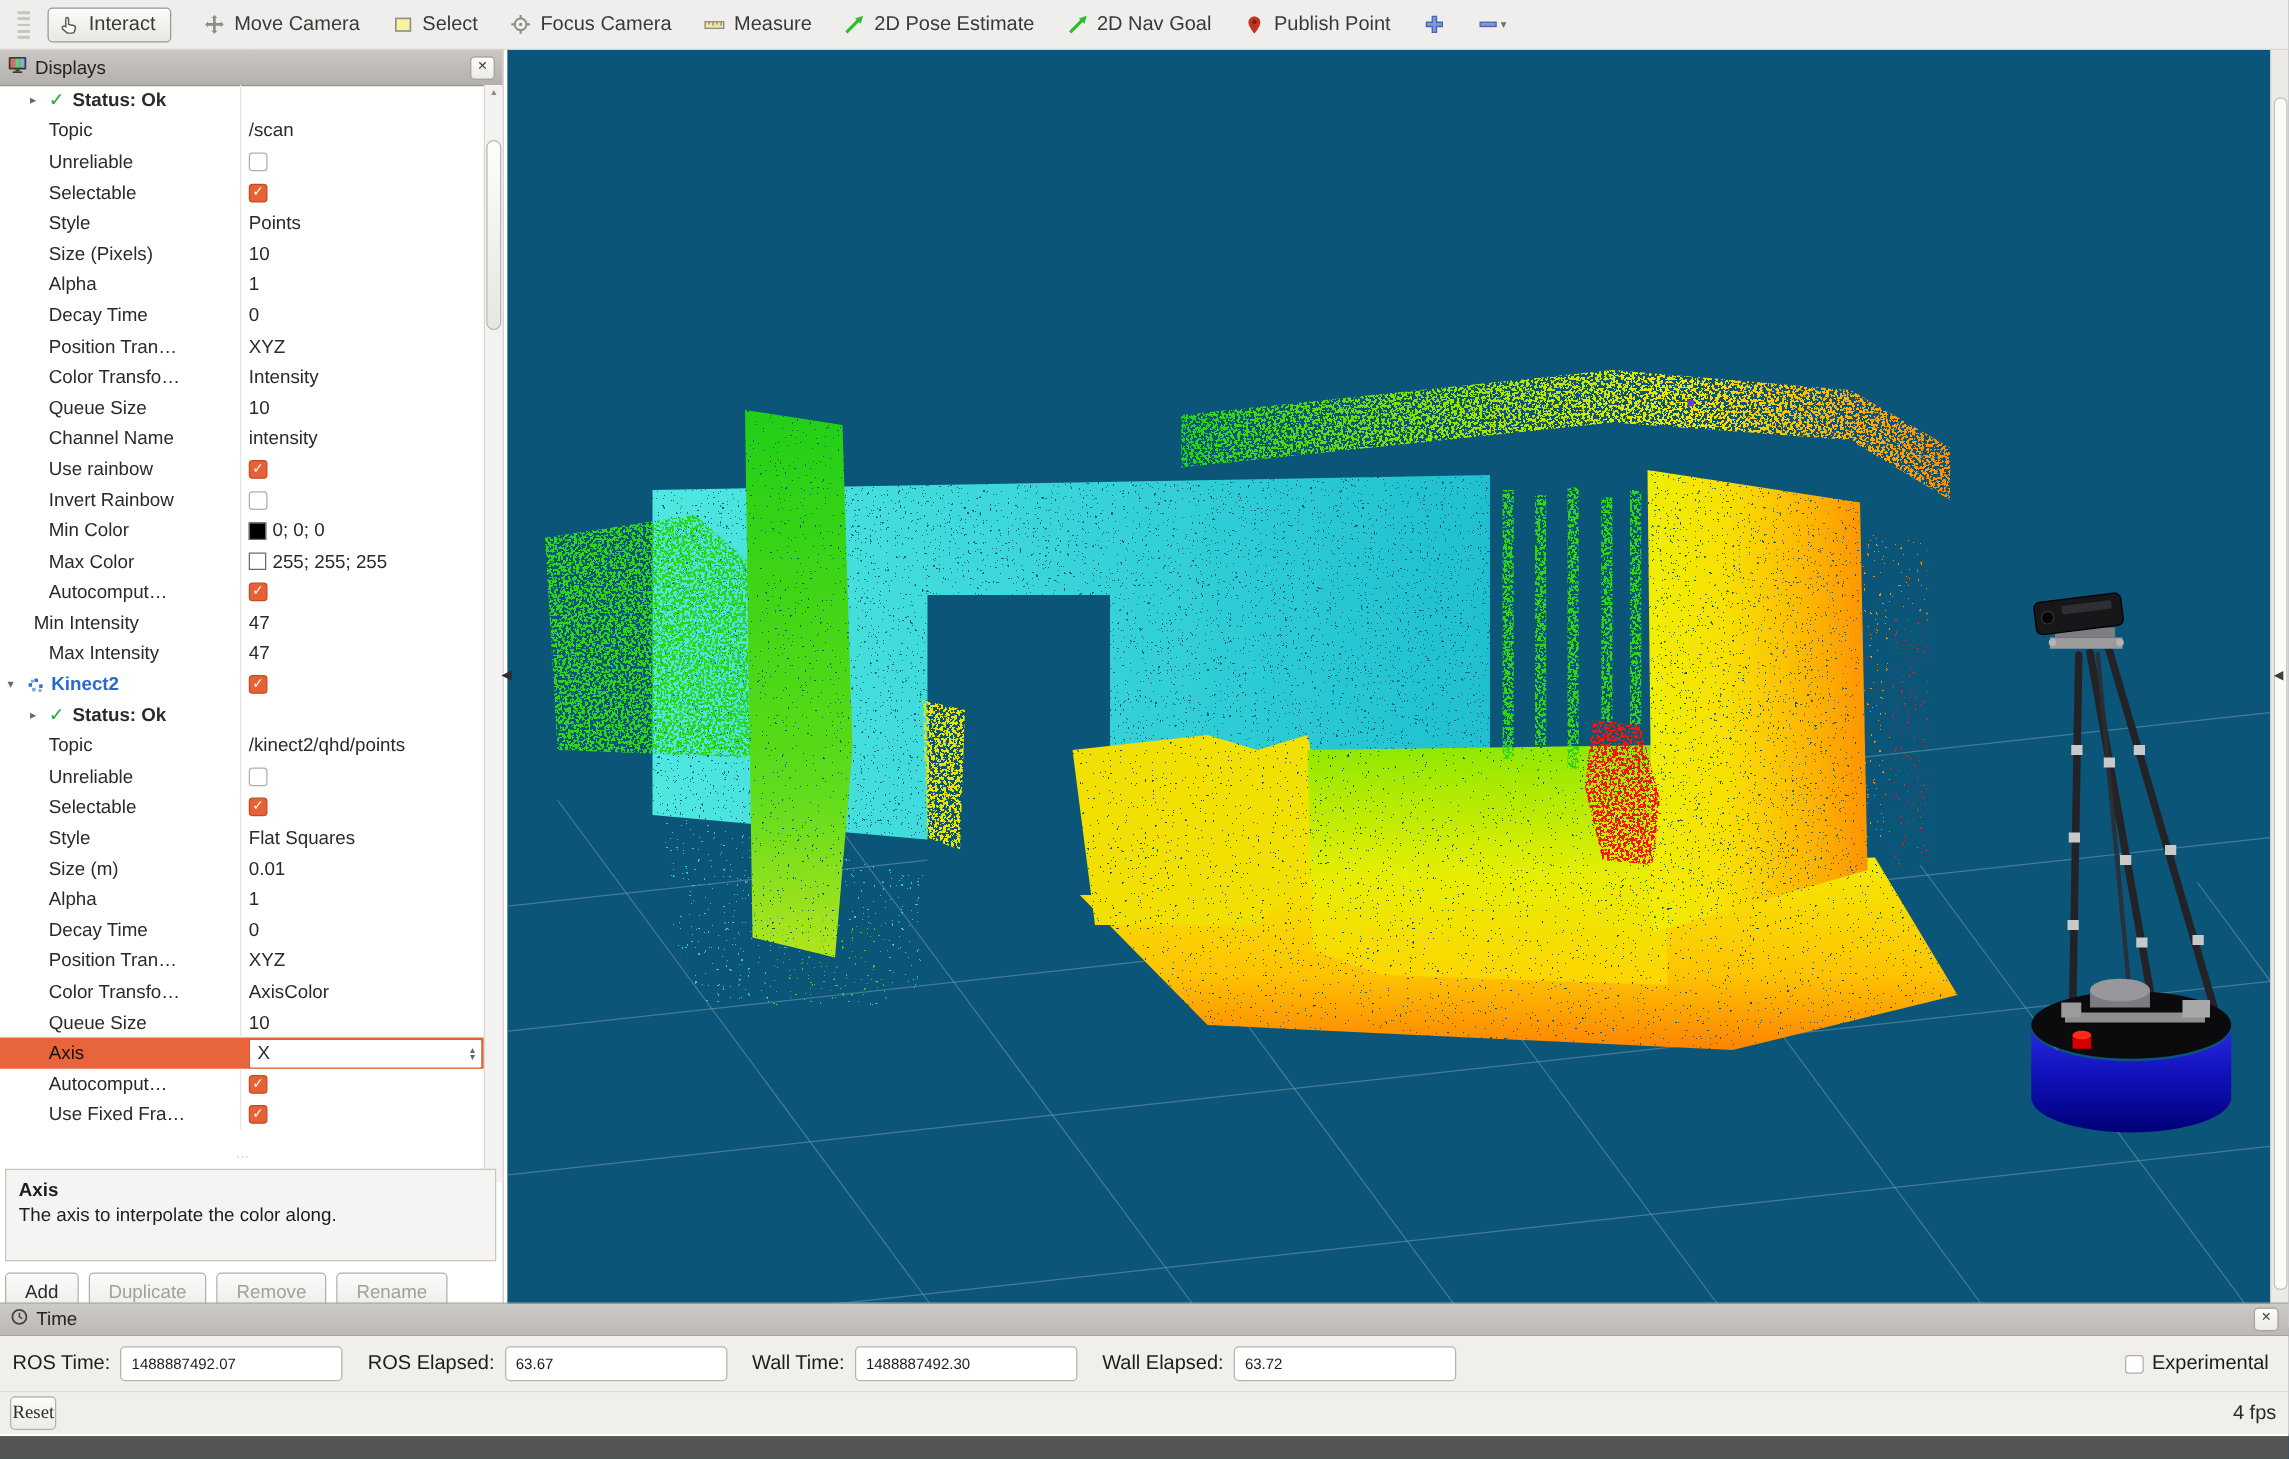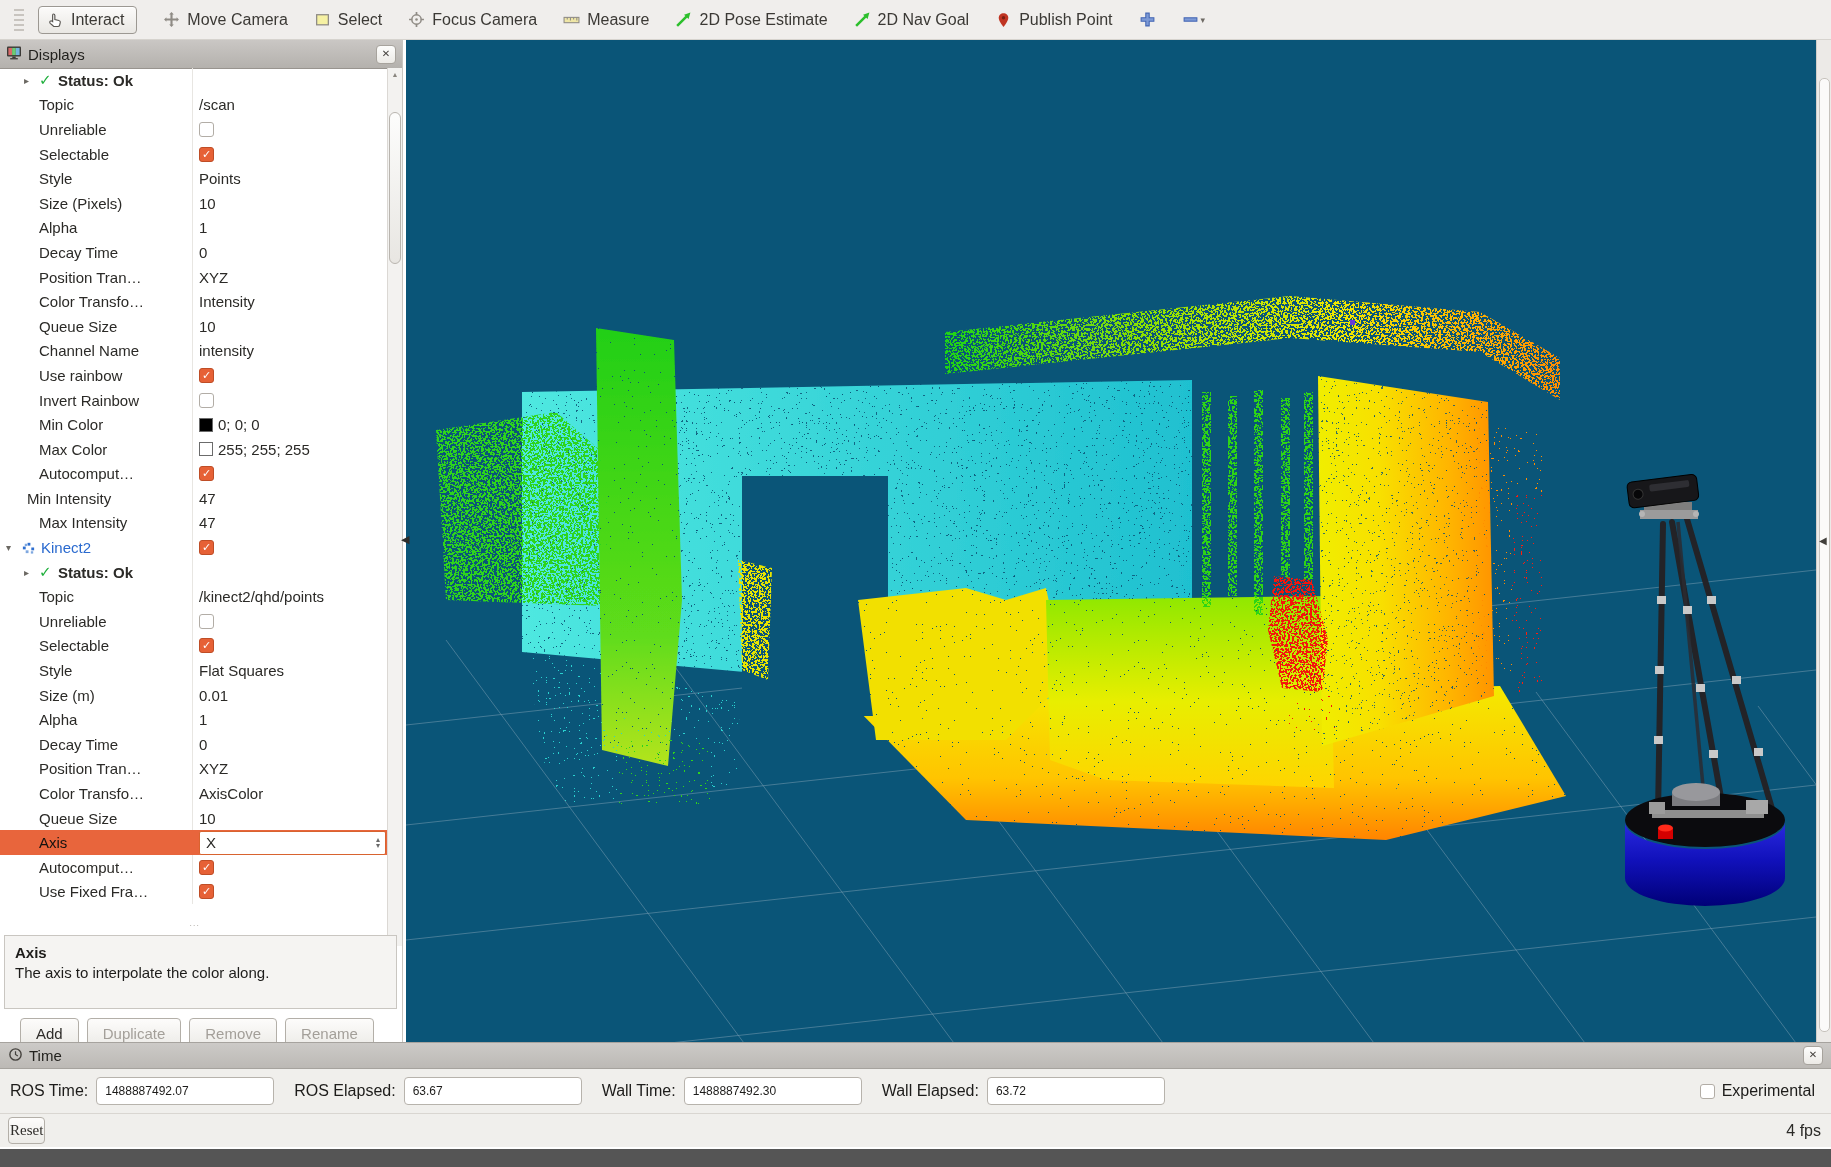--- a/index.html
+++ b/index.html
@@ -31,40 +31,40 @@
         color:#45423e;cursor:default;}
   .tree{position:absolute;left:0;top:28px;width:389px;}
   .trow{display:flex;height:24.6px;align-items:center;font-size:15px;color:#2b2a27;}
   .tlabel{width:193px;box-sizing:border-box;display:flex;align-items:center;height:100%;
           border-right:1px solid #e8e6e2;overflow:hidden;white-space:nowrap;}
   .tvalue{flex:1;display:flex;align-items:center;height:100%;padding-left:6px;overflow:hidden;white-space:nowrap;}
   .exp{width:15px;font-size:10px;color:#6b6862;text-align:left;flex:none;}
   .chk{width:19px;color:#1faf3c;font-weight:bold;font-size:15px;flex:none;}
   .pcic{width:20px;flex:none;display:inline-flex;}
   .tltext.bold{font-weight:bold;}
-  .tltext.bold-blue{font-weight:normal;color:#2a6acf;}
+  .tltext.bold-blue{font-weight:bold;color:#2a6acf;}
   .trow.sel{background:#e8653c;}
   .trow.sel .tlabel{border-right-color:transparent;color:#141210;}
   .cb{width:15px;height:15px;box-sizing:border-box;border:1px solid #b2ada6;border-radius:3px;
       background:#fff;font-size:11px;line-height:13px;text-align:center;color:#fff;flex:none;}
   .cb.on{background:#e66136;border-color:#bf4d26;}
   .swatch{width:14px;height:14px;border:1px solid #6b6b6b;margin-right:5px;flex:none;box-sizing:border-box;}
   .spinbox{flex:1;height:22px;margin:1px 3px 1px 0;background:#fff;border:1px solid #d8632f;border-radius:2px;
            display:flex;align-items:center;padding-left:6px;font-size:15px;color:#2b2a27;}
   .spinner{margin-left:auto;padding-right:5px;display:flex;flex-direction:column;line-height:6px;
            font-size:8px;color:#6a6a6a;}
   .vscroll{position:absolute;right:0;top:28px;width:14px;height:878px;background:#f3f2f0;border-left:1px solid #dbd8d4;}
   .vthumb{position:absolute;left:1px;top:44px;width:10px;height:150px;background:linear-gradient(#fdfdfc,#e8e6e2);
           border:1px solid #b9b5af;border-radius:6px;}
   .vup{position:absolute;top:3px;left:0;width:14px;text-align:center;font-size:7px;color:#8a867f;}
   .grip{position:absolute;left:0;top:880px;width:389px;text-align:center;font-size:9px;color:#b5b1ab;letter-spacing:1px;}
   .desc{position:absolute;left:4px;right:5px;top:895px;height:74px;background:#f5f4f2;border:1px solid #c9c6c1;
         padding:7px 10px;box-sizing:border-box;font-size:15px;color:#1d1c1a;line-height:20px;}
   .desc .dt{font-weight:bold;}
-  .dbuttons{position:absolute;left:20px;top:978px;display:flex;gap:8px;}
+  .dbuttons{position:absolute;left:4px;top:978px;display:flex;gap:8px;}
   .btn{height:30px;padding:0 15px;border:1px solid #b3afa8;border-radius:4px;
        background:linear-gradient(#fdfcfb,#ecebe7);font-size:15px;color:#2e2c29;font-family:inherit;}
   .btn.dis{color:#a39f99;}
   
   .viewport{position:absolute;left:406px;top:40px;width:1410px;height:1022px;background:#0a5578;}
   .lsplit{position:absolute;left:401px;top:533px;width:12px;height:16px;font-size:11px;color:#2f2e2b;z-index:5;}
   .rstrip{position:absolute;left:1816px;top:40px;width:15px;height:1022px;background:#eceae7;border-left:1px solid #d1cec9;box-sizing:border-box;}
   .rpill{position:absolute;left:2px;top:38px;width:9px;height:952px;background:#fbfaf9;border:1px solid #c6c2bc;border-radius:5px;}
   .rarr{position:absolute;left:2px;top:495px;font-size:10px;color:#413f3b;}
   

